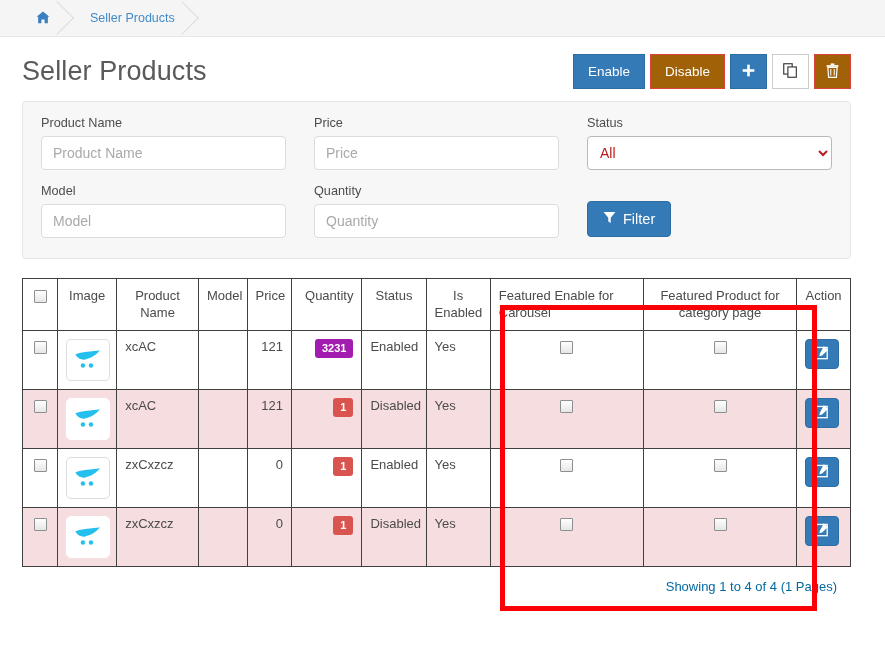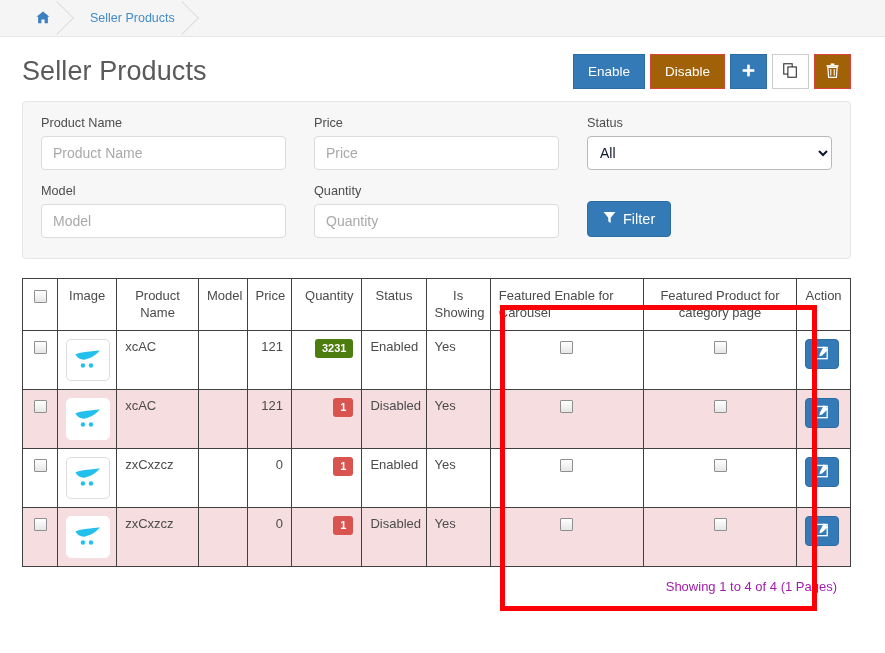--- a/index.html
+++ b/index.html
@@ -116,21 +116,21 @@
     outline: none;
   }
   .fld-input::placeholder { color: #a9a9a9; }
   .fld-select {
     width: 100%;
     height: 34px;
     border: 1px solid #b9b9b9;
     border-radius: 4px;
     background: #ffffff;
     font-size: 14px;
-    color: #0f172a;
+    color: #b91c1c;
     font-family: "Liberation Sans", sans-serif;
     padding: 0 8px;
     outline: none;
   }
   .filter-row2 { display: flex; gap: 28px; margin-top: 14px; align-items: flex-end; }
   .filter-btn-wrap {
     width: 251px;
     display: flex;
     justify-content: flex-start;
     padding-bottom: 1px;
@@ -217,40 +217,40 @@
     display: inline-block;
     min-width: 10px;
     padding: 4px 7px;
     font-size: 11px;
     font-weight: bold;
     line-height: 1;
     color: #ffffff;
     text-align: center;
     border-radius: 3px;
   }
-  .badge-success { background: #4d7c0f; }
+  .badge-success { background: #a21caf; }
   .badge-danger  { background: #d9534f; }
 
   .btn-edit {
     width: 34px; height: 30px;
     background: #337ab7;
     border: 1px solid #2e6da4;
     border-radius: 4px;
     display: inline-flex;
     align-items: center;
     justify-content: center;
     cursor: pointer;
     padding: 0;
   }
 
   .table-footer {
     margin: 12px 14px 0 22px;
     text-align: right;
     font-size: 13px;
-    color: #a21caf;
+    color: #0369a1;
   }
 
   
   .annot {
     position: absolute;
     left: 500px; top: 305px;
     width: 317px; height: 306px;
     border: 5px solid #fb0007;
     pointer-events: none;
     z-index: 20;
@@ -356,21 +356,21 @@
         <tr>
           <th class="c-check">
             <input class="cb" type="checkbox" style="">
           </th>
           <th class="c-image">Image</th>
           <th class="c-pname">Product Name</th>
           <th class="c-model">Model</th>
           <th class="c-price">Price</th>
           <th class="c-qty">Quantity</th>
           <th class="c-status">Status</th>
-          <th class="c-appr">Is Showing</th>
+          <th class="c-appr">Is Enabled</th>
           <th class="c-feat1">Featured Enable for Carousel</th>
           <th class="c-feat2">Featured Product for category page</th>
           <th class="c-action">Action</th>
         </tr>
       </thead>
       <tbody id="tbody">
           <tr class="row-odd">
             <td class="c-check"><input class="cb" type="checkbox" style=""></td>
             <td class="c-image">
               <span class="thumb">

